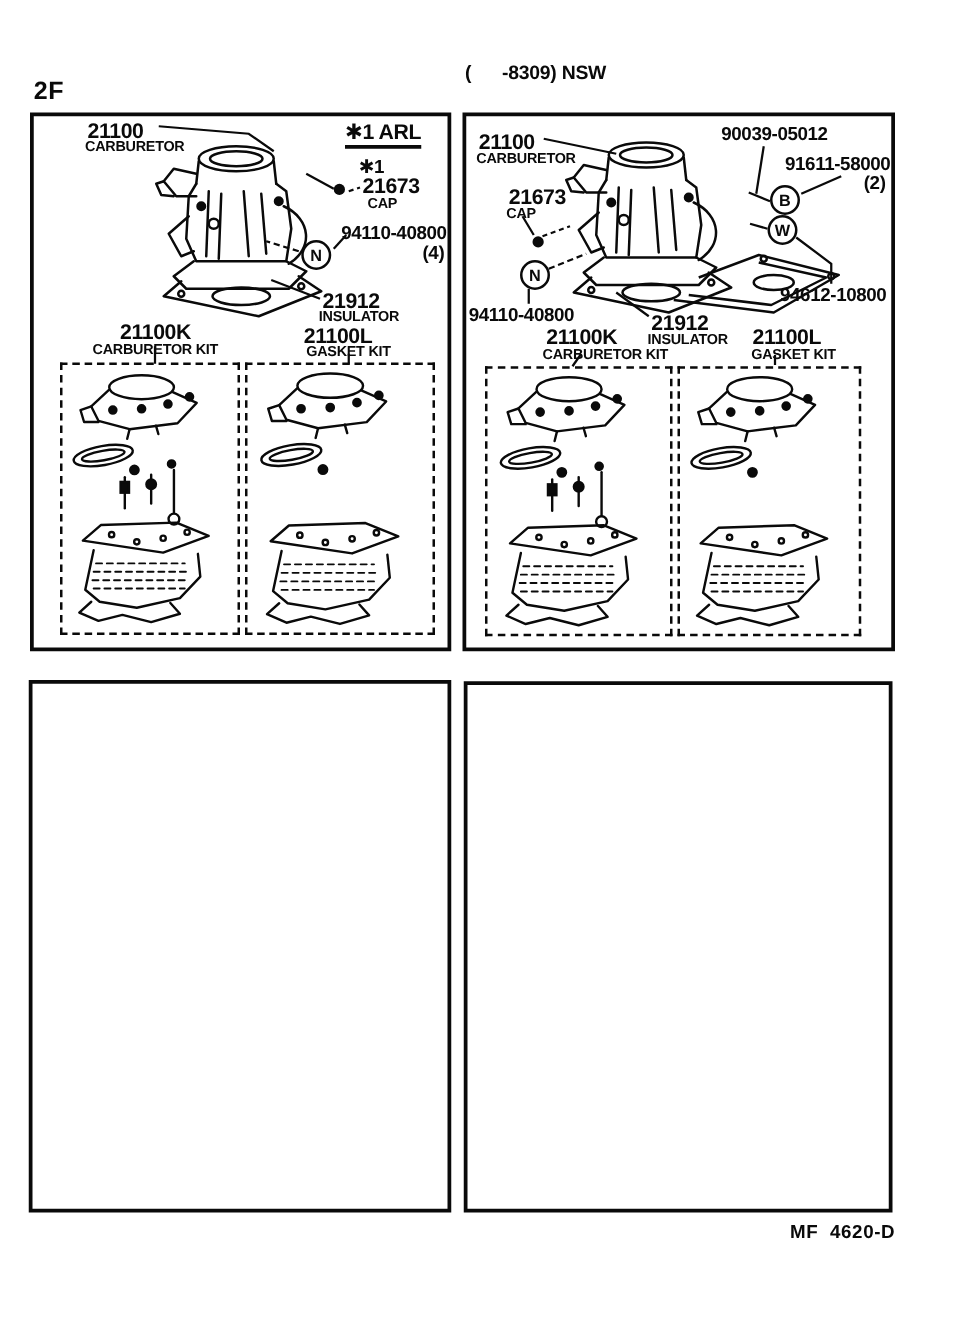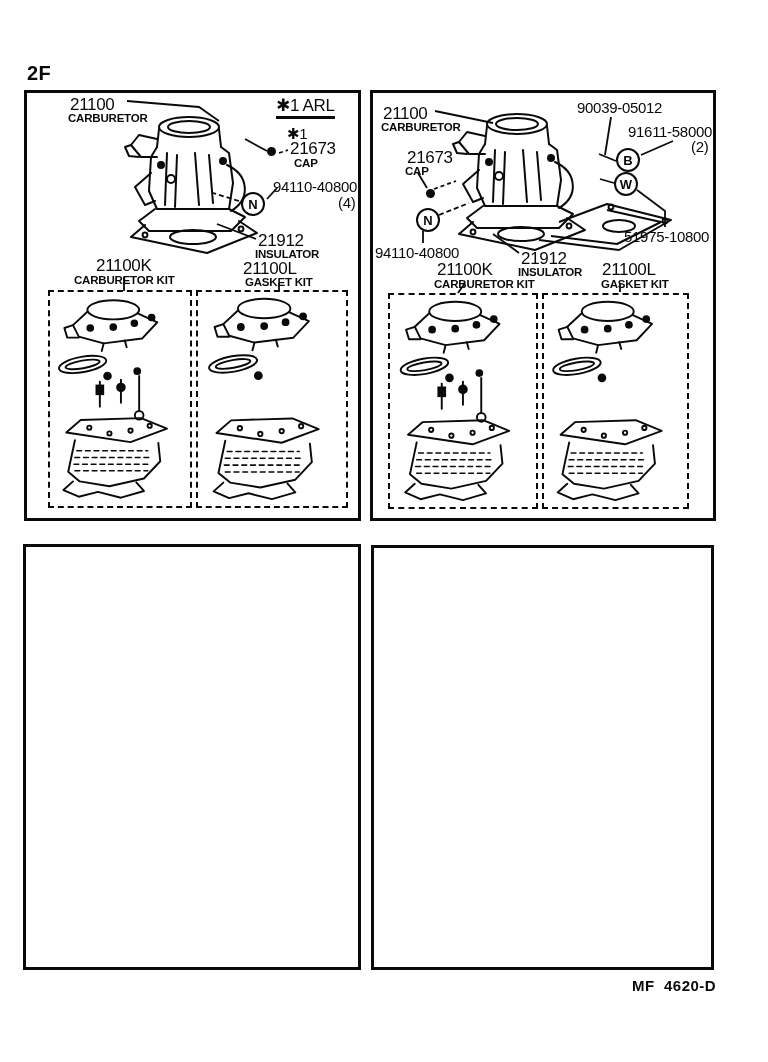--- a/index.html
+++ b/index.html
@@ -2,22 +2,22 @@
 <html><head>
 <meta charset="utf-8">
 <style>
   html,body{margin:0;padding:0;background:#fff;}
   #page{
     position:relative;width:768px;height:1062px;background:#fff;
     font-family:"Liberation Sans","DejaVu Sans",sans-serif;
     color:#0a0a0a;overflow:hidden;
   }
   .abs{position:absolute;}
-  .pnum{font-size:17px;font-weight:400;letter-spacing:-0.3px;white-space:nowrap;line-height:1;}
-  .pnum-sm{font-size:15px;font-weight:400;letter-spacing:-0.3px;white-space:nowrap;line-height:1;}
+  .pnum{font-size:17px;font-weight:700;letter-spacing:-0.3px;white-space:nowrap;line-height:1;}
+  .pnum-sm{font-size:15px;font-weight:700;letter-spacing:-0.3px;white-space:nowrap;line-height:1;}
   .pname{font-size:11.5px;font-weight:700;letter-spacing:-0.2px;white-space:nowrap;line-height:1;}
   .panel{position:absolute;border:3px solid #0a0a0a;background:#fff;}
   .kitbox{position:absolute;border:2.5px dashed #0a0a0a;}
   .emptybox{position:absolute;border:3px solid #0a0a0a;background:#fff;}
   .circ{
     position:absolute;width:20px;height:20px;border:2.5px solid #0a0a0a;border-radius:50%;
     font-size:13px;font-weight:700;display:flex;align-items:center;justify-content:center;line-height:1;
   }
   .dot{position:absolute;width:9px;height:9px;background:#0a0a0a;border-radius:50%;}
   .refnote{border-bottom:3px solid #0a0a0a;padding-bottom:2px;}
@@ -99,20 +99,21 @@
       </g>
     </symbol>
   </defs>
 </svg>
 
 <div id="page">
 
   <div class="abs e2f" style="left:27px;top:62px;">2F</div>
 
   <div class="abs" style="left:372px;top:49px;">
+    <div class="hdr">(      -8309) NSW</div>
   </div>
 
   <div class="panel" style="left:24px;top:90px;width:331px;height:425px;">
 
     <svg class="lead">
       <g fill="none" stroke="#0a0a0a" stroke-width="1.8">
         <path d="M100 8 L172 14 L192 28"></path>
         <path d="M218 46 L240 58"></path>
         <path d="M252 60 L261 57" stroke-dasharray="4 3"></path>
         <path d="M250 95 L240 106"></path>
@@ -196,21 +197,21 @@
     <div class="abs pnum-sm" style="left:318px;top:46px;">(2)</div>
     <div class="circ" style="left:243px;top:55px;">B</div>
     <div class="circ" style="left:241px;top:79px;">W</div>
 
     <div class="abs pnum" style="left:34px;top:56px;">21673</div>
     <div class="abs pname" style="left:32px;top:73px;">CAP</div>
     <div class="dot" style="left:53px;top:96px;"></div>
     <div class="circ" style="left:43px;top:115px;">N</div>
 
     <div class="abs pnum-sm" style="left:2px;top:152px;">94110-40800</div>
-    <div class="abs pnum-sm" style="left:251px;top:136px;">51975-10800</div>
+    <div class="abs pnum-sm" style="left:251px;top:136px;">94612-10800</div>
 
     <div class="abs pnum" style="left:148px;top:157px;">21912</div>
     <div class="abs pname" style="left:145px;top:174px;">INSULATOR</div>
 
     <div class="abs pnum" style="left:64px;top:168px;">21100K</div>
     <div class="abs pname" style="left:61px;top:186px;">CARBURETOR KIT</div>
     <div class="abs pnum" style="left:229px;top:168px;">21100L</div>
     <div class="abs pname" style="left:228px;top:186px;">GASKET KIT</div>
 
     <div class="kitbox" style="left:15px;top:200px;width:146px;height:212px;">

